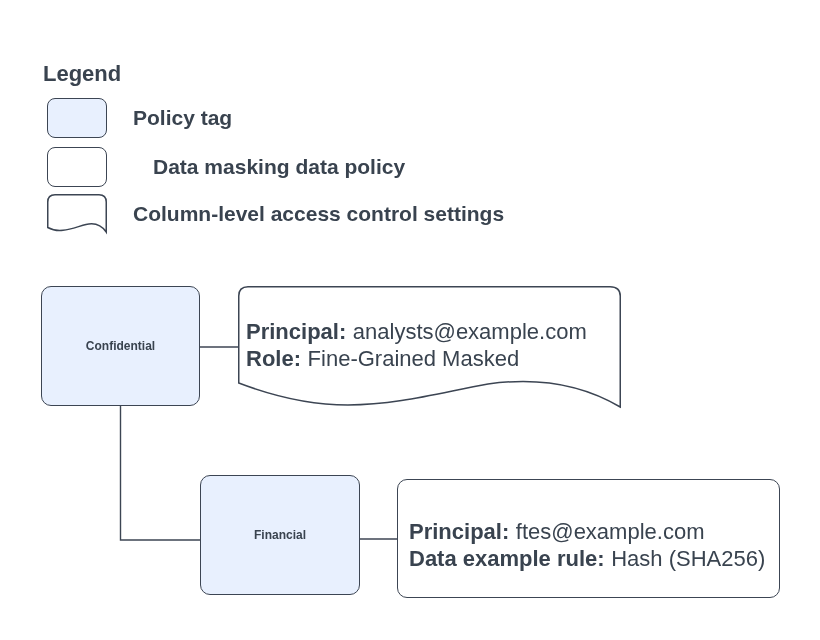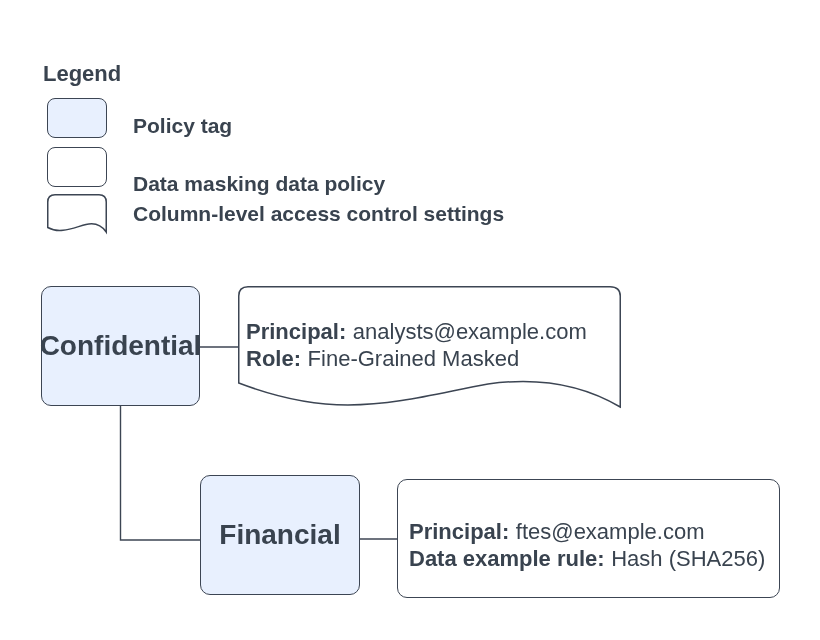--- a/index.html
+++ b/index.html
@@ -37,21 +37,21 @@
   }
   .doc-svg{display:block;overflow:visible;}
   .doc-svg path{fill:#ffffff;stroke:var(--stroke);}
   
   .node{
     border:1.5px solid var(--stroke);
     border-radius:10px;
     background:var(--node-fill);
     box-sizing:border-box;
     display:flex;align-items:center;justify-content:center;
-    font-size:28px;font-weight:700;
+    font-size:12px;font-weight:700;
   }
   
   .callout-text{
     font-size:22px;line-height:27px;
     white-space:nowrap;
   }
   .field-label{font-weight:700;margin-right:.3em;}
   .rect-callout{
     border:1.5px solid var(--stroke);
     border-radius:10px;
@@ -64,24 +64,24 @@
   .connector-layer path{stroke:var(--stroke);stroke-width:1.4;fill:none;}
 </style>
 </head>
 <body>
 
 <div class="canvas">
 
   <div class="abs legend-title">Legend</div>
 
   <div class="abs swatch blue" style="top:98px;"></div>
-  <div class="abs legend-label" style="top:98px;margin-top:8px;">Policy tag</div>
+  <div class="abs legend-label" style="top:98px;">Policy tag</div>
 
   <div class="abs swatch" style="top:147px;"></div>
-  <div class="abs legend-label" style="top:164px;">Data masking data policy</div>
+  <div class="abs legend-label" style="top:147px;margin-left:20px;">Data masking data policy</div>
 
   <div class="abs" style="left:47px;top:194px;">
     <svg class="doc-svg" width="60" height="46" viewBox="0 0 60 46">
       <path stroke-width="1.5" d="M 8,0.75 L 52,0.75 Q 59.25,0.75 59.25,8 L 59.25,38
         C 54,30.5 47,28.5 39,30.5 C 27,33.5 13,40.5 0.75,33.5
         L 0.75,8 Q 0.75,0.75 8,0.75 Z"></path>
     </svg>
   </div>
   <div class="abs legend-label" style="top:194px;text-align:right;">Column-level access control settings</div>
 

